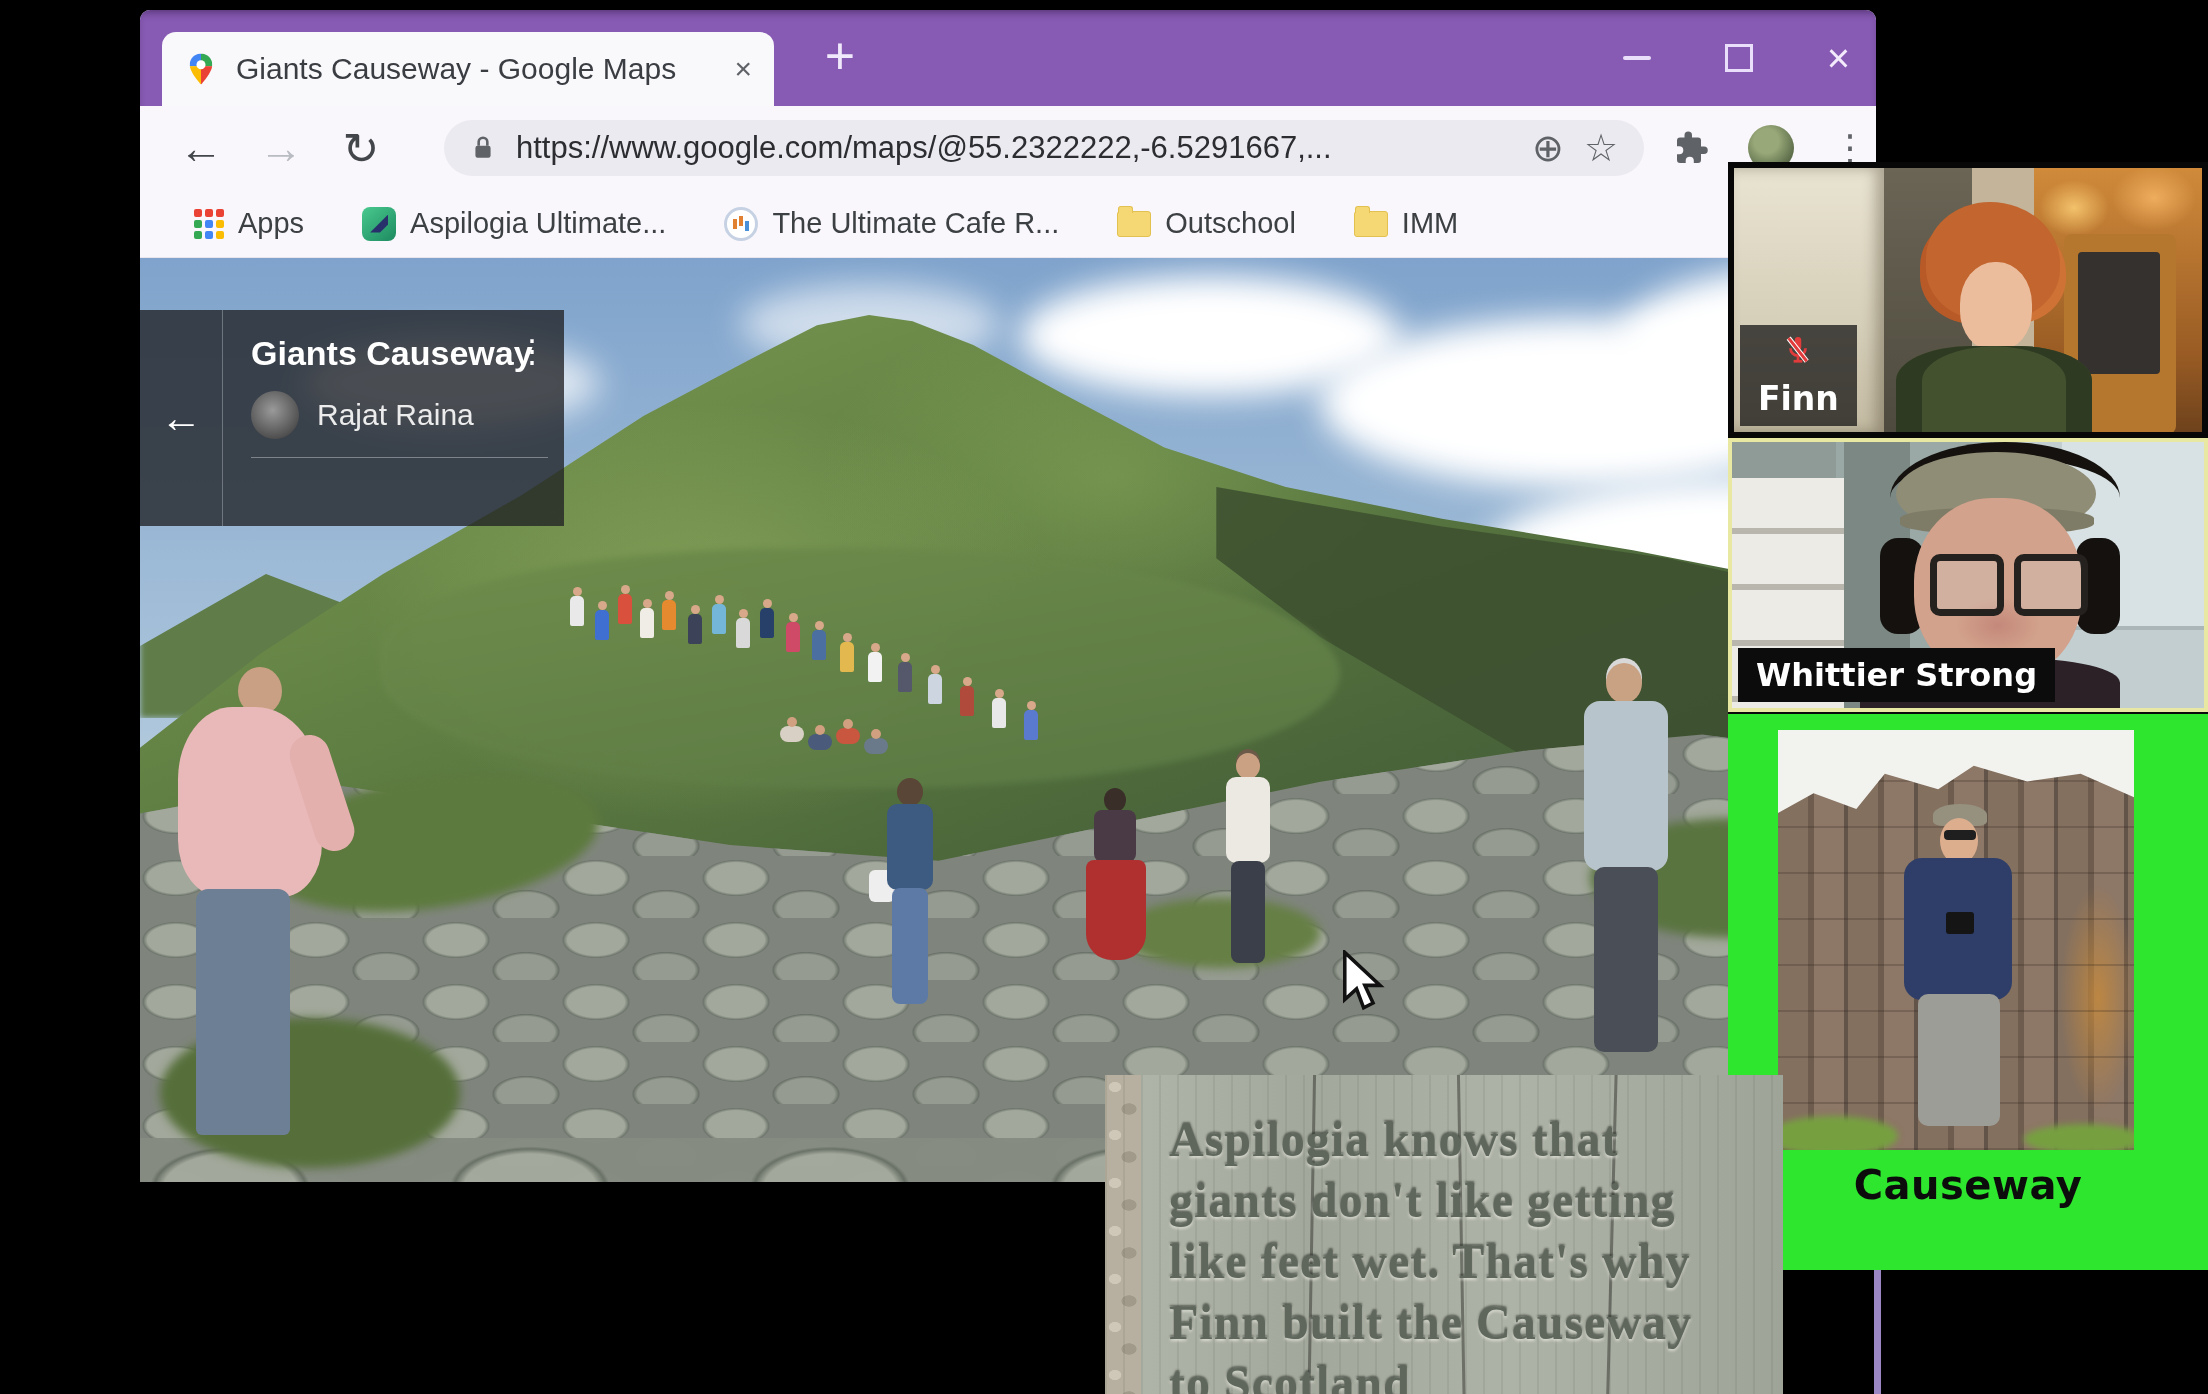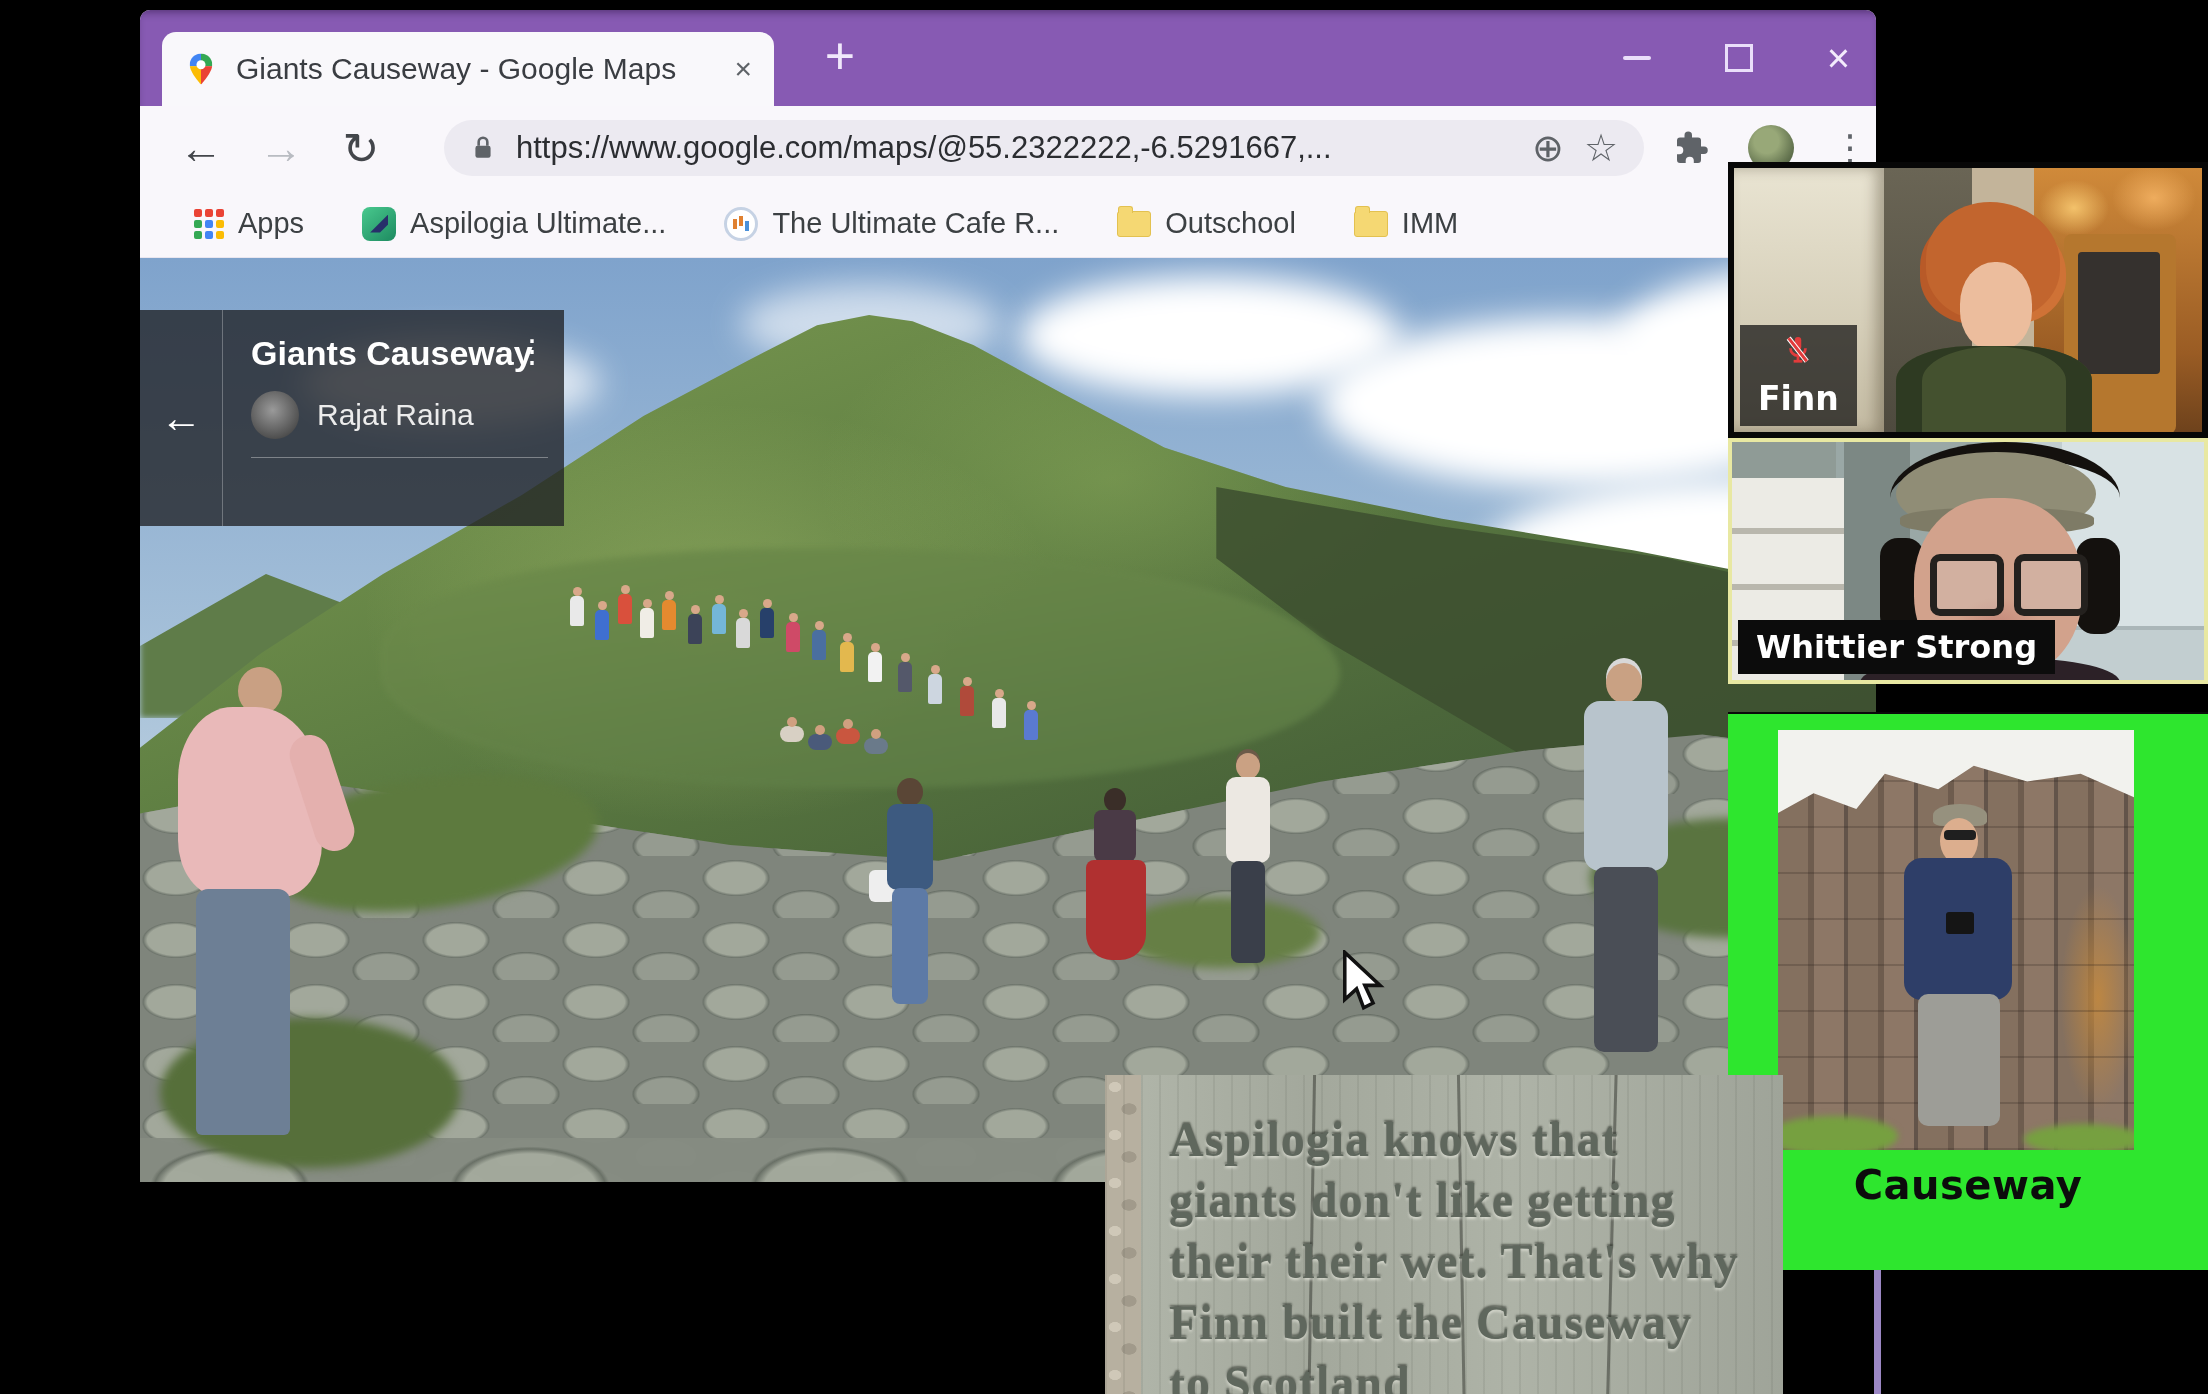--- a/index.html
+++ b/index.html
@@ -148,21 +148,21 @@
                    transform:rotate(-20deg);}
   .compass::after{content:"";position:absolute;left:36px;top:42px;width:0;height:0;
                   border-left:8px solid transparent;border-right:8px solid transparent;border-top:22px solid #e8e8e8;
                   transform:rotate(-20deg);}
   .zoom-in-btn{position:absolute;left:4px;top:66px;width:78px;height:58px;background:#262626;border-radius:12px;
                display:flex;align-items:center;justify-content:center;color:#fff;font-size:46px;font-weight:bold;}
 
   
   .tile{position:absolute;left:1728px;width:480px;box-sizing:border-box;overflow:hidden;z-index:5;}
   .tile-finn{top:162px;height:276px;border:6px solid #070707;background:#c3b49a;}
-  .tile-whit{top:438px;height:246px;border:4px solid var(--active-border,#e8e8a2);background:#9aa8a6;}
+  .tile-whit{top:438px;height:274px;border:4px solid var(--active-border,#e8e8a2);background:#9aa8a6;}
   .tile-green{top:712px;height:558px;background:var(--accent-green,#2ee62e);border-top:2px solid #0a0a0a;}
   .name-tag{position:absolute;left:6px;bottom:6px;display:flex;align-items:center;gap:12px;
             background:rgba(15,15,15,.72);padding:8px 18px;z-index:3;
             font-family:"DejaVu Sans",sans-serif;font-size:33px;font-weight:bold;color:#fff;flex-direction:column;}
 
   
   .f-window{position:absolute;left:0;top:0;width:150px;height:100%;
             background:linear-gradient(180deg,#e9e4d2,#d5ceb8 60%,#c3baa2);box-shadow:inset -8px 0 14px rgba(80,70,50,.4);}
   .f-door{position:absolute;left:150px;top:0;width:88px;height:100%;background:linear-gradient(180deg,#6a6555,#4e4a3e);}
   .f-warm{position:absolute;left:300px;top:0;width:170px;height:100%;
@@ -494,21 +494,21 @@
     </div>
   </div>
 
   <div class="sign">
     <div class="crack" style="left:205px;transform:rotate(1deg);"></div>
     <div class="crack" style="left:355px;transform:rotate(-1deg);"></div>
     <div class="crack" style="left:505px;transform:rotate(1.5deg);"></div>
     <div class="sign-text">
       <div>Aspilogia knows that</div>
       <div>giants don't like getting</div>
-      <div>their their wet. That's why</div>
+      <div>like feet wet. That's why</div>
       <div>Finn built the Causeway</div>
       <div>to Scotland</div>
     </div>
   </div>
 
   <div class="purple-edge"></div>
 
   <svg class="cursor" width="48" height="66" viewBox="0 0 40 56">
     <polygon points="2,2 2,42 12,33 18,49 26,45 19,30 32,30" fill="#fff" stroke="#111" stroke-width="3"></polygon>
   </svg>

